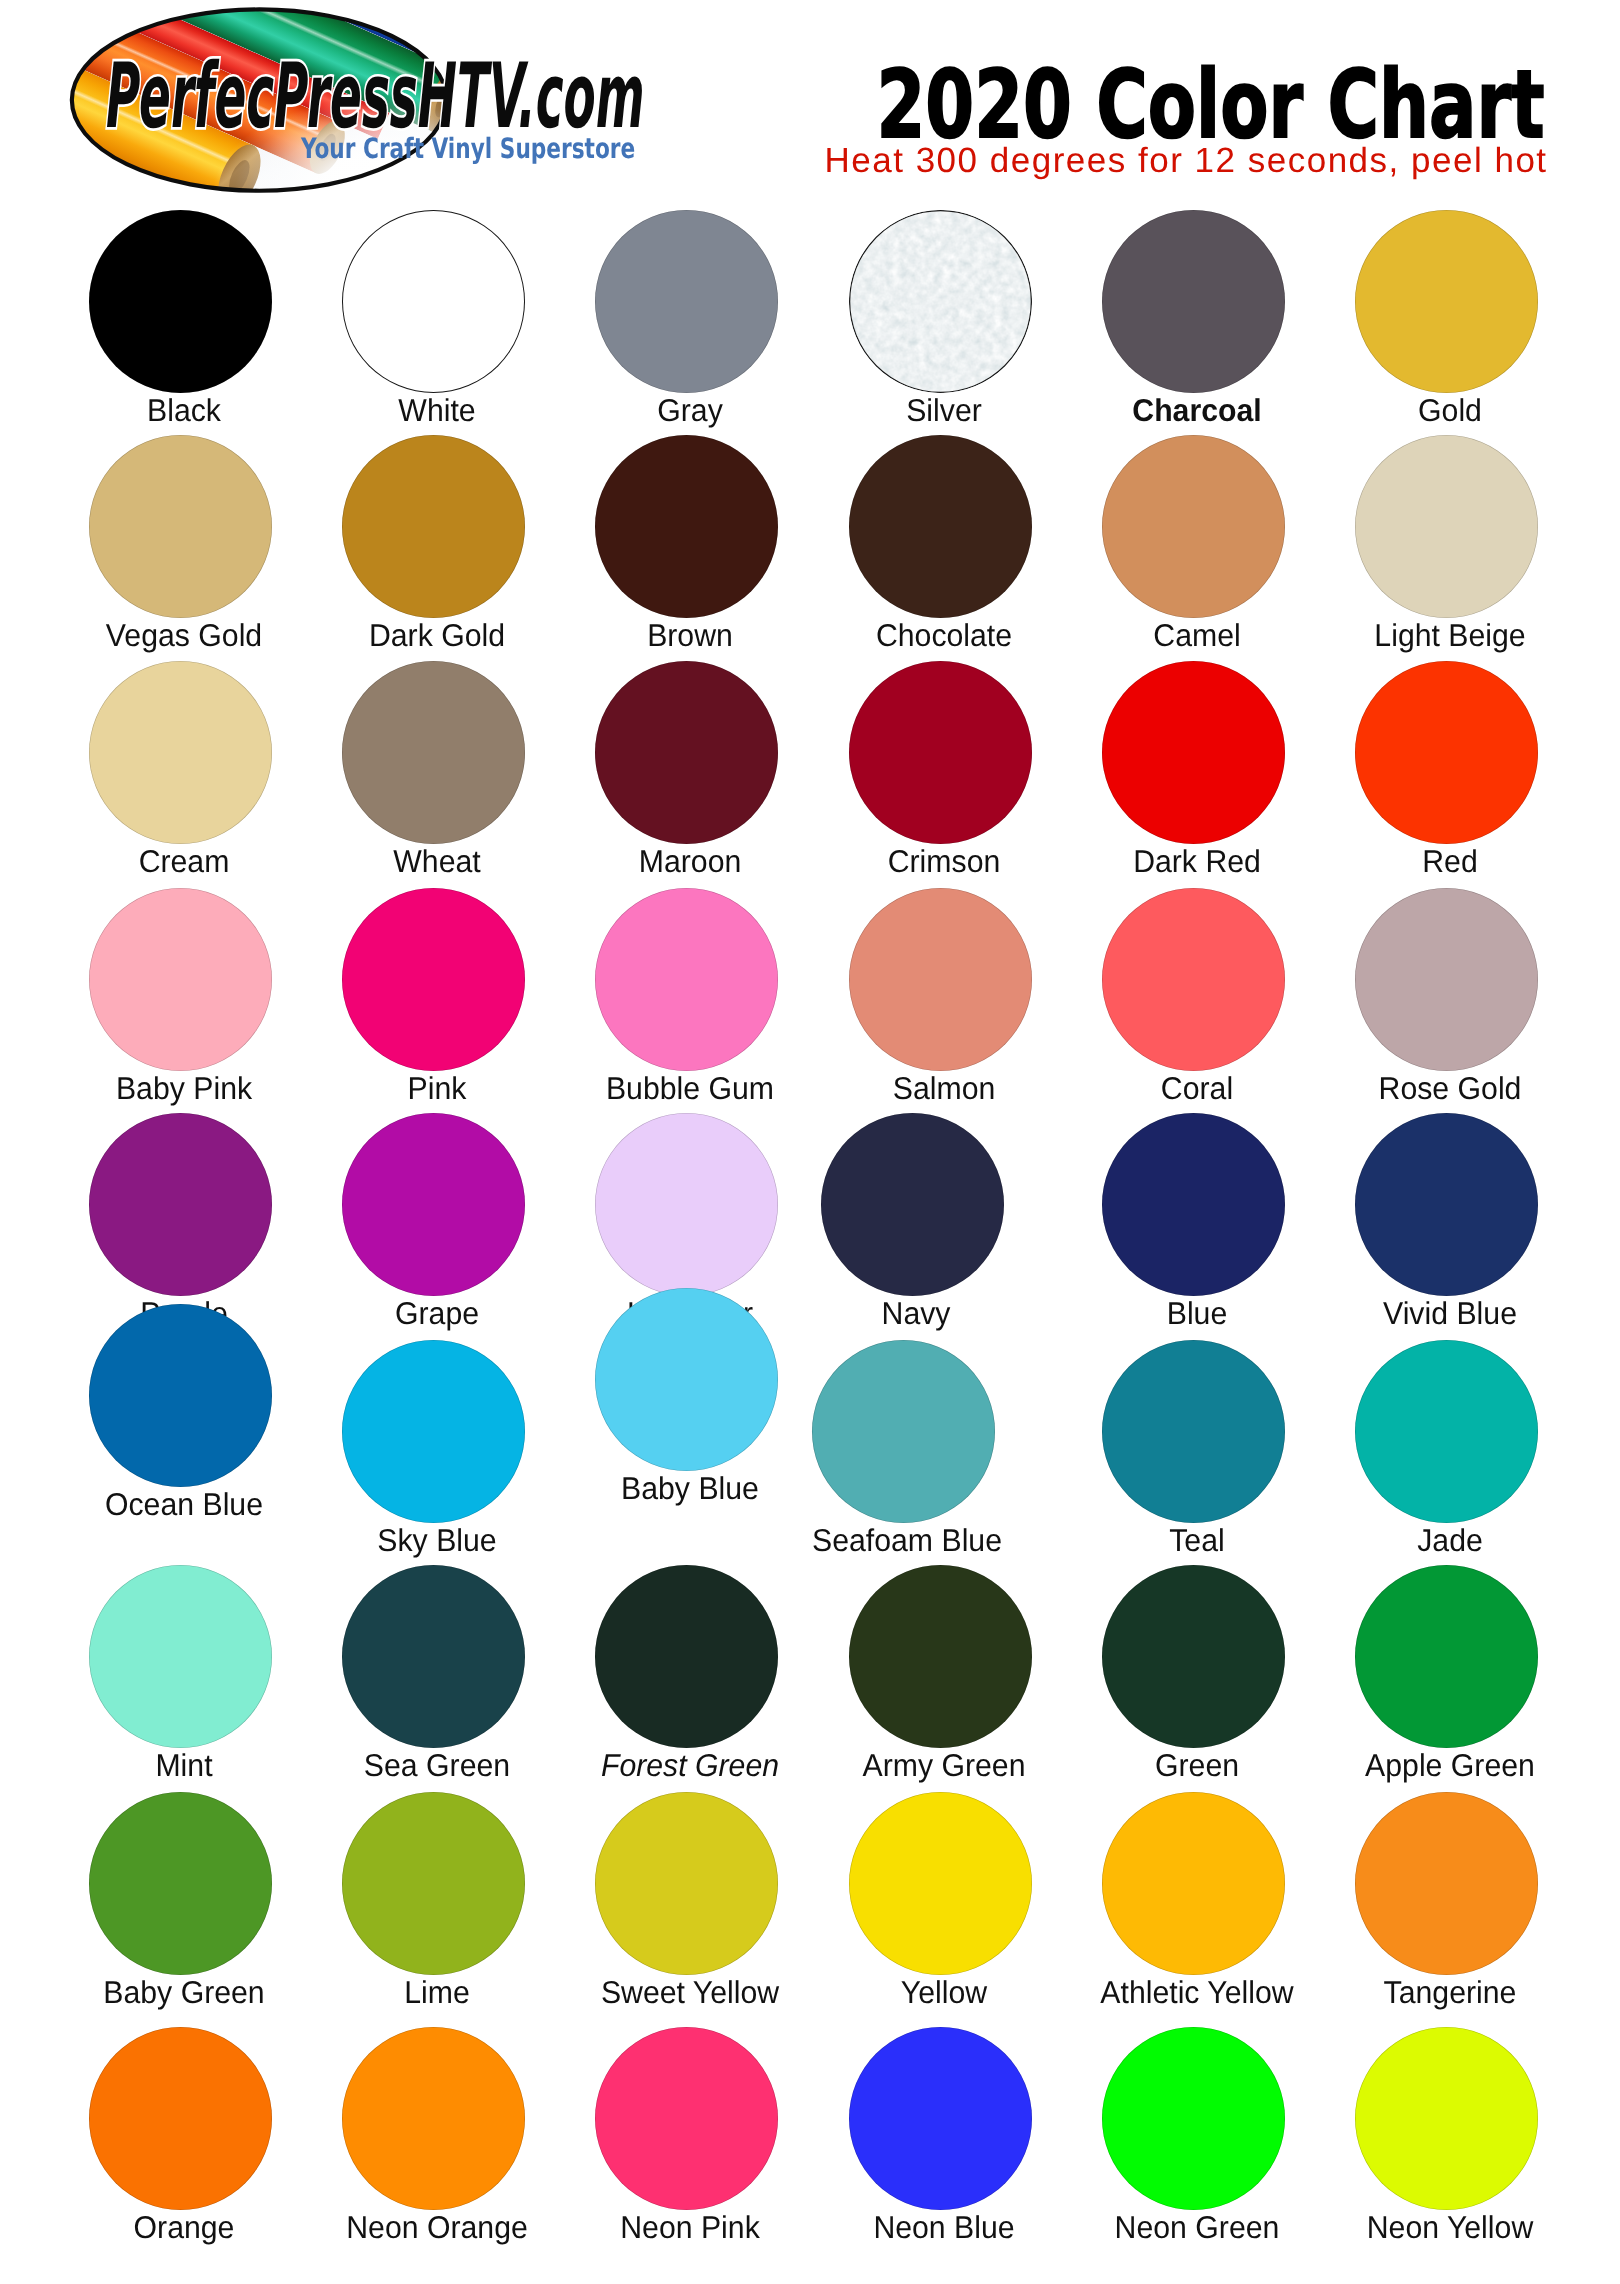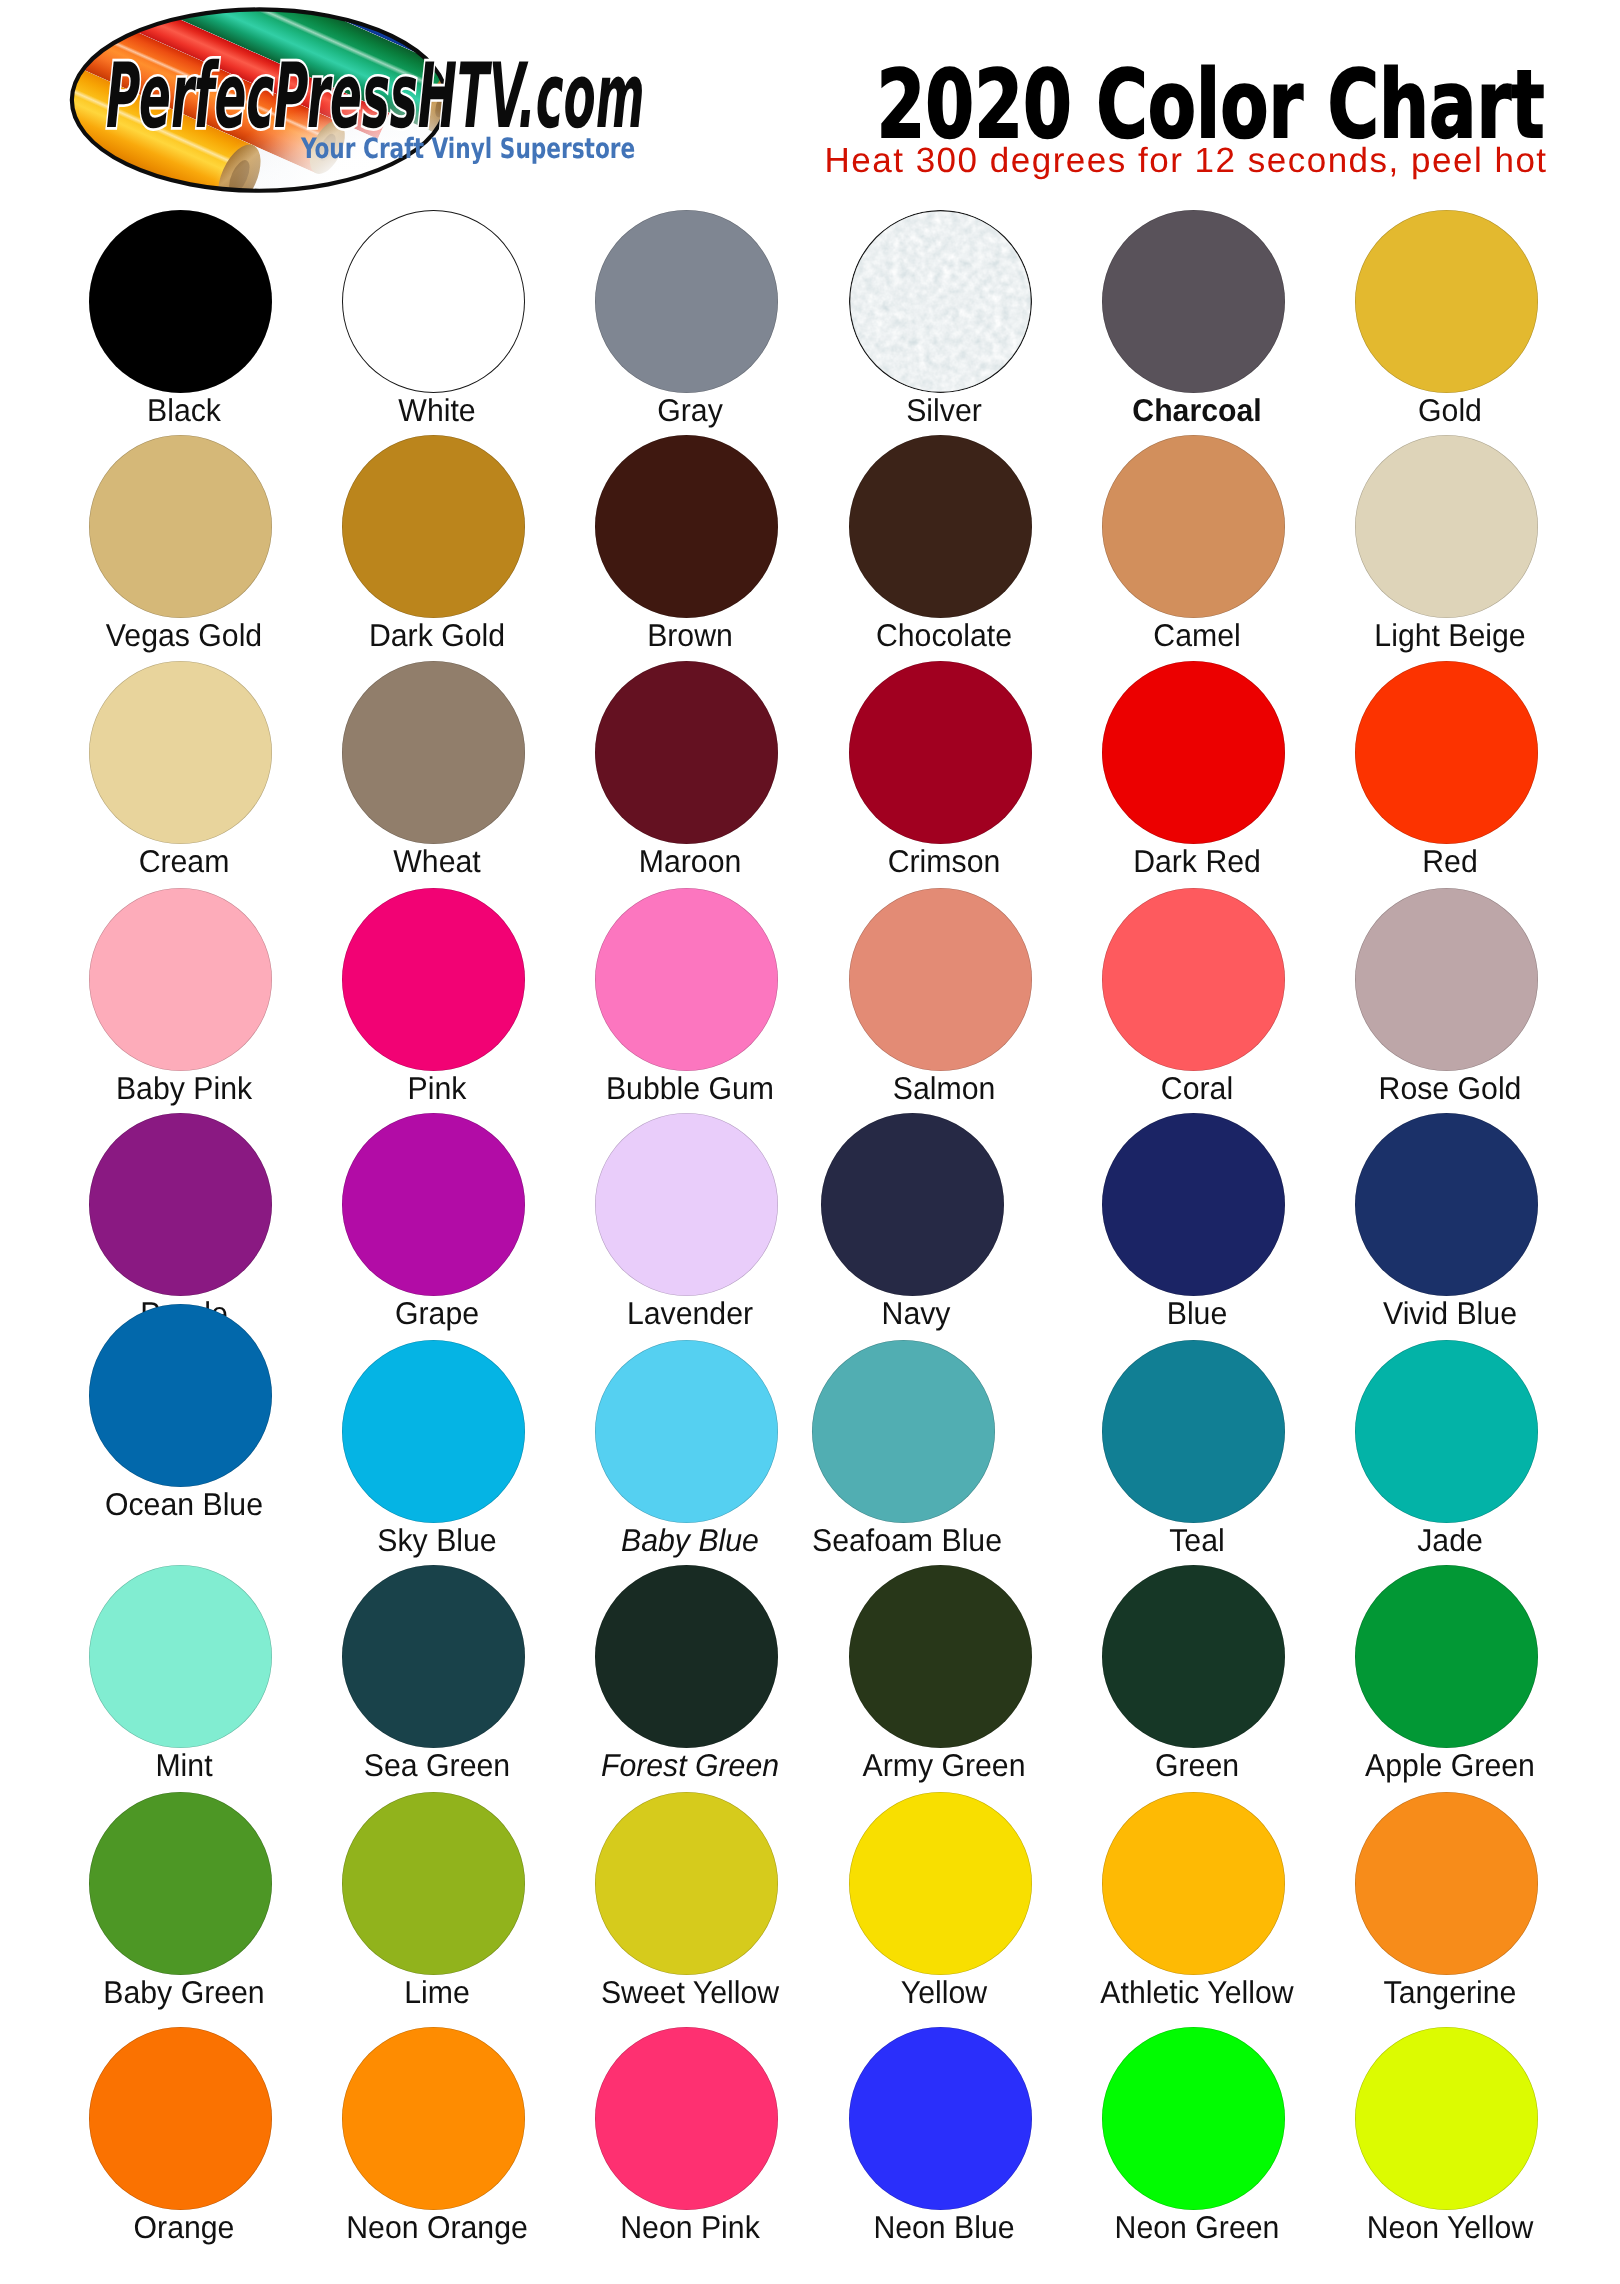--- a/index.html
+++ b/index.html
@@ -347,21 +347,21 @@
         <div class="lab">Vivid Blue</div>
       </div>
   <div class="cell" style="left:89px;top:1304px;">
         <div class="dot" style="background:#0268AB;"></div>
         <div class="lab">Ocean Blue</div>
       </div>
   <div class="cell" style="left:342px;top:1340px;">
         <div class="dot" style="background:#05B4E4;"></div>
         <div class="lab">Sky Blue</div>
       </div>
-  <div class="cell" style="left:595px;top:1340px;font-style:italic;">
+  <div class="cell" style="left:595px;top:1288px;">
         <div class="dot" style="background:#55D0F1;"></div>
         <div class="lab">Baby Blue</div>
       </div>
   <div class="cell" style="left:812px;top:1340px;">
         <div class="dot" style="background:#51AEB2;"></div>
         <div class="lab">Seafoam Blue</div>
       </div>
   <div class="cell" style="left:1102px;top:1340px;">
         <div class="dot" style="background:#117F94;"></div>
         <div class="lab">Teal</div>

